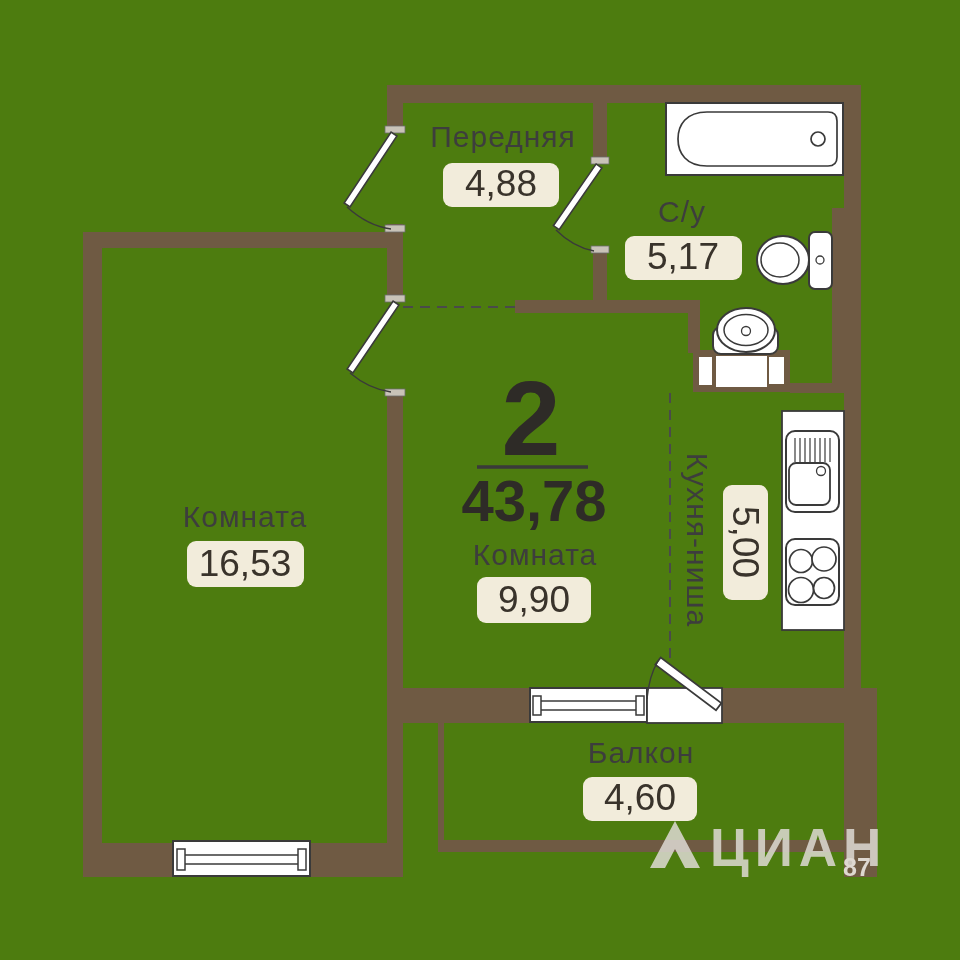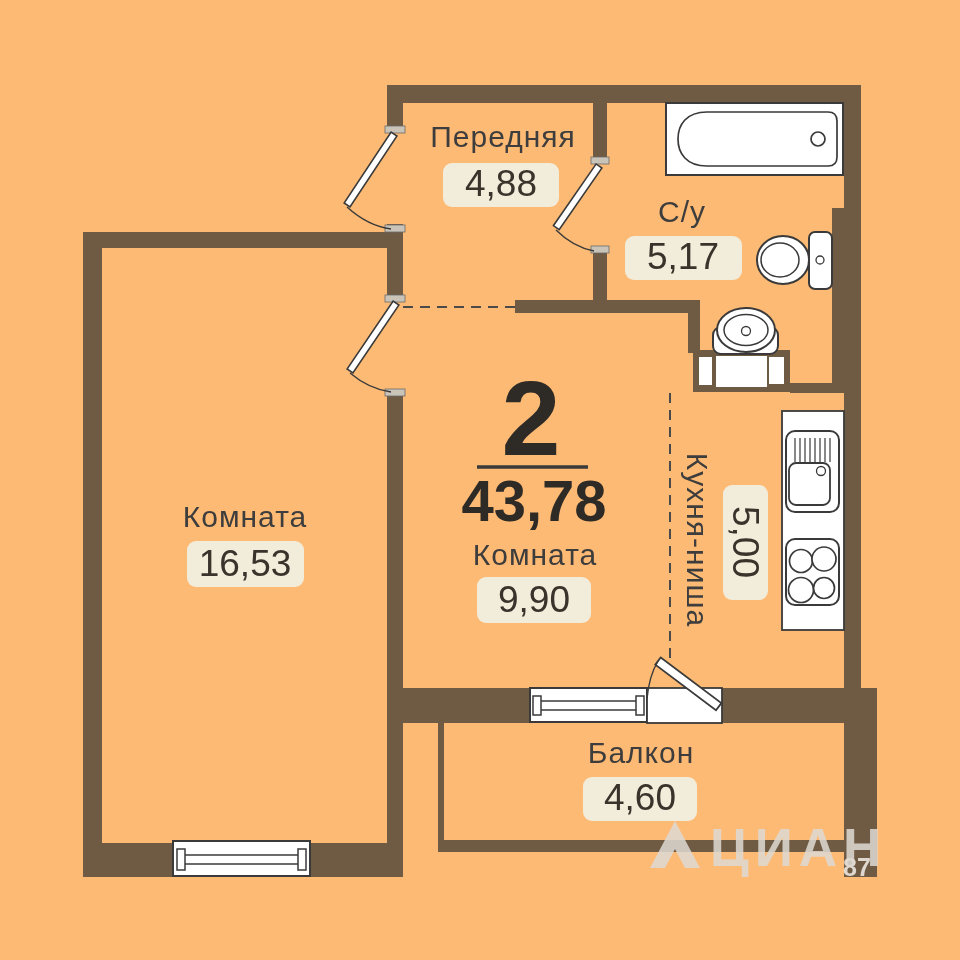--- a/index.html
+++ b/index.html
@@ -1,16 +1,16 @@
 <!DOCTYPE html>
 <html><head>
 <meta charset="utf-8">
 <style>
   html,body{margin:0;padding:0;background:#ffffff;}
-  .stage{position:relative;width:960px;height:960px;background:#fdba74;overflow:hidden;}
+  .stage{position:relative;width:960px;height:960px;background:#4d7c0f;overflow:hidden;}
   svg text{font-family:"Liberation Sans","DejaVu Sans",sans-serif;}
   .room-label{fill:#3D3D3D;font-size:30px;letter-spacing:1px;}
   .badge-num{fill:#39332B;font-size:37px;}
   .big-num{fill:#2E2B27;font-weight:bold;}
   .wm{opacity:0.85;}
 </style>
 </head>
 <body>
 
 <div class="stage">

